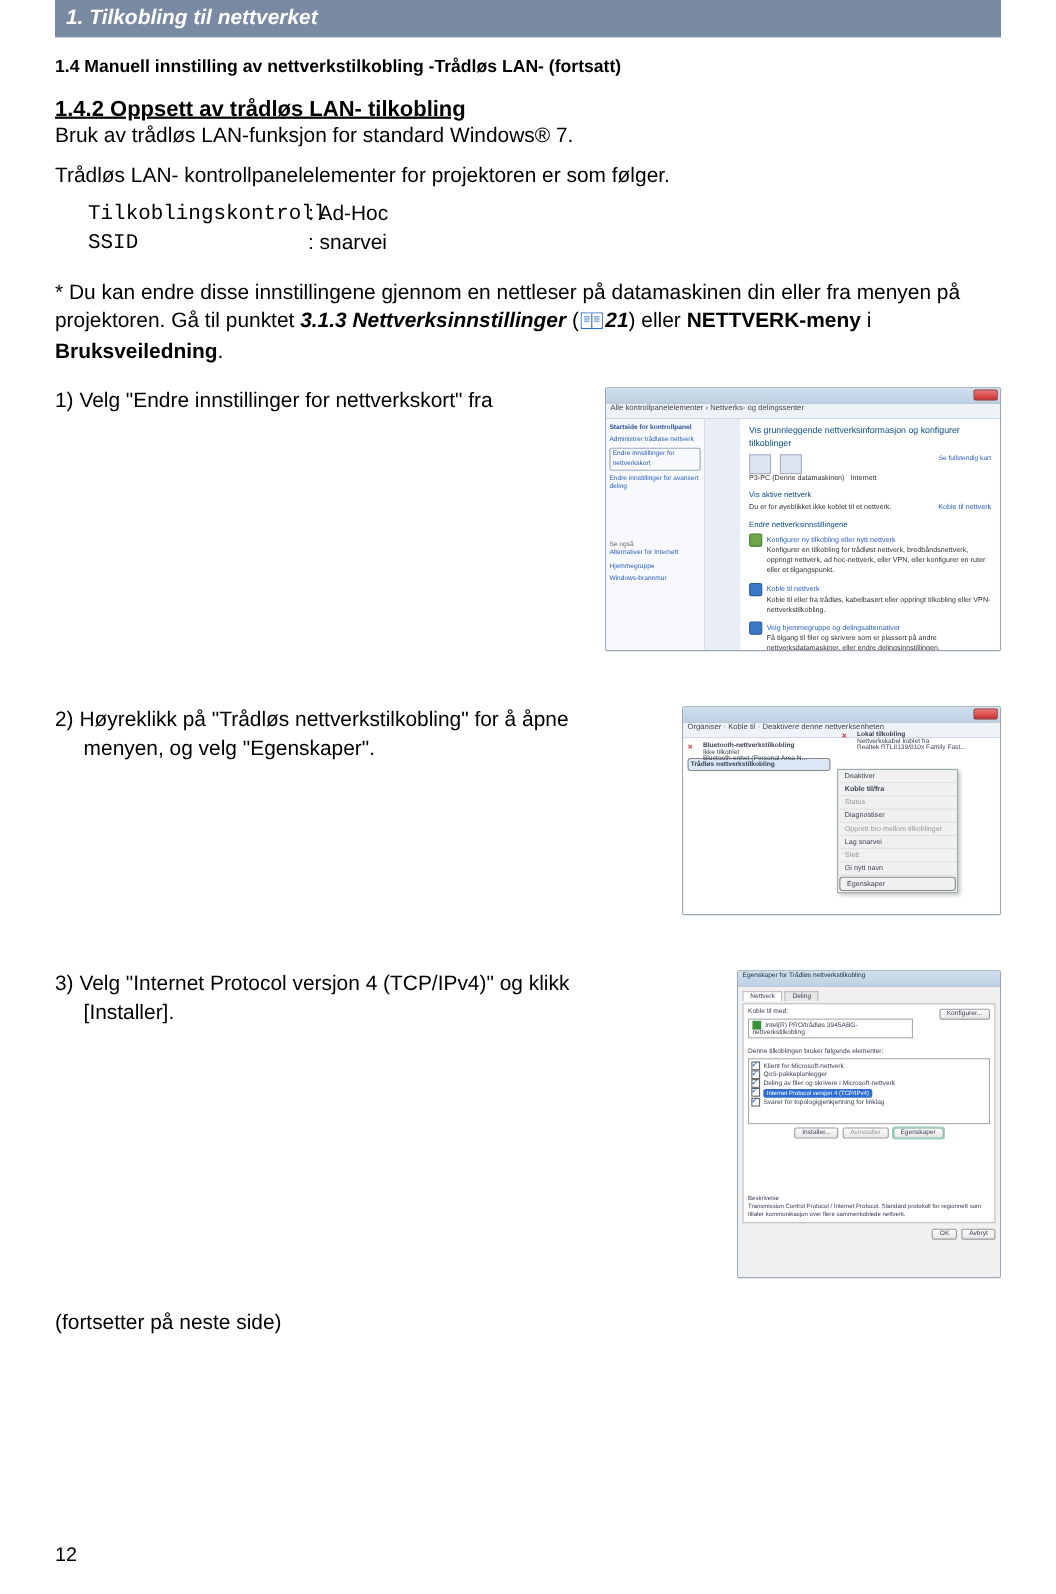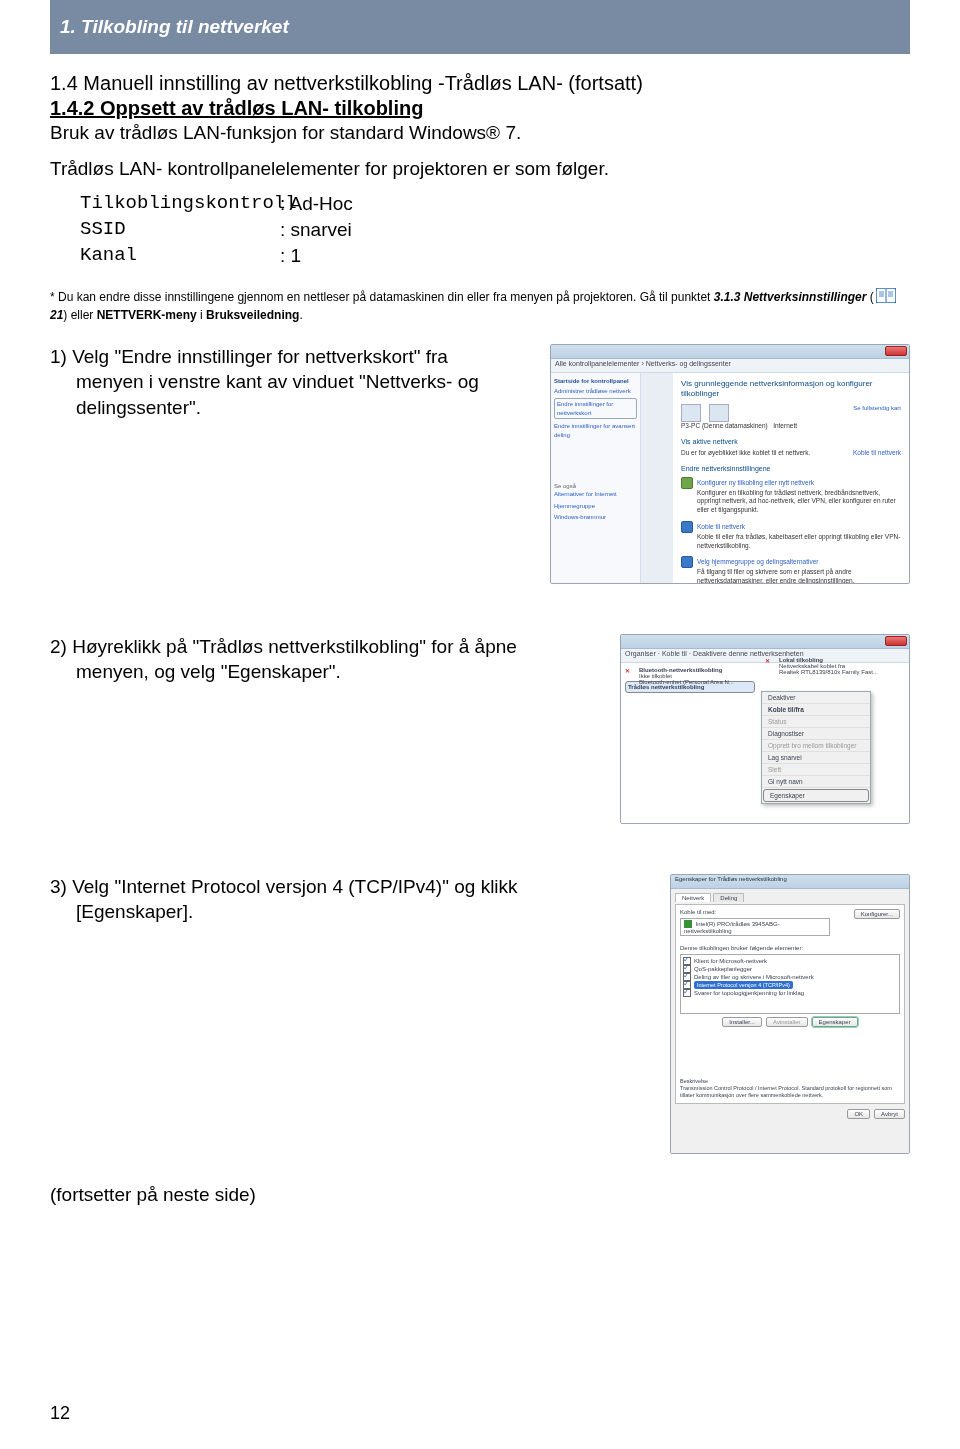--- a/index.html
+++ b/index.html
@@ -10,28 +10,28 @@
     font-family: Arial, Helvetica, sans-serif;
     color: #000;
     position: relative;
     padding: 0 50px;
   }
   .header-bar {
     background: #788ba3;
     color: #fff;
     font-size: 19px;
     font-weight: bold;
-    padding: 16px 10px;
+    padding: 6px 10px;
     margin-bottom: 18px;
     font-style: italic;
   }
   .section-title {
-    font-size: 20px;
-    font-weight: normal;
-    margin-bottom: 2px;
+    font-size: 16px;
+    font-weight: bold;
+    margin-bottom: 18px;
   }
   .sub-section-title {
     font-size: 20px;
     font-weight: bold;
     text-decoration: underline;
   }
   .body-text {
     font-size: 19px;
     line-height: 1.35;
     margin-bottom: 10px;
@@ -39,21 +39,21 @@
   .settings-list {
     margin-left: 30px;
     margin-bottom: 20px;
     font-size: 19px;
     line-height: 1.35;
   }
   .settings-list .row { display: flex; }
   .settings-list .label { width: 200px; font-family: Liberation Mono, monospace; }
   .settings-list .value { }
   .note-text {
-    font-size: 12px;
+    font-size: 19px;
     line-height: 1.35;
     margin-bottom: 20px;
   }
   .bold-ital { font-weight: bold; font-style: italic; }
   .bold { font-weight: bold; }
   .book-icon {
     display: inline-block;
     vertical-align: -2px;
     margin: 0 2px;
   }
@@ -186,38 +186,33 @@
 
 <div class="settings-list">
   <div class="row">
       <span class="label">Tilkoblingskontroll</span>
       <span class="value">: Ad-Hoc</span>
     </div>
   <div class="row">
       <span class="label">SSID</span>
       <span class="value">: snarvei</span>
     </div>
-  <div class="row">
-      <span class="label">Kanal</span>
-      <span class="value">: 1</span>
-    </div>
 </div>
 
 <div class="note-text">
   <span>* Du kan endre disse innstillingene gjennom en nettleser på datamaskinen din eller fra menyen på projektoren. Gå til punktet </span><span class="bold-ital">3.1.3 Nettverksinnstillinger</span><span> (</span><span class="book-icon"><svg width="20" height="15" viewBox="0 0 20 15">
         <rect x="0" y="0" width="20" height="15" rx="2" fill="none" stroke="#2a6cc0" stroke-width="1.5"></rect>
         <path d="M10 1 V14" stroke="#2a6cc0" stroke-width="1"></path>
         <path d="M3 4 H8 M3 6 H8 M3 8 H8 M12 4 H17 M12 6 H17 M12 8 H17" stroke="#2a6cc0" stroke-width="0.8"></path>
       </svg></span><span class="bold-ital">21</span><span>) eller </span><span class="bold">NETTVERK-meny</span><span> i </span><span class="bold">Bruksveiledning</span><span>.</span>
 </div>
 
 <div class="step-block">
   <div class="step-text">
     <span>1) Velg "Endre innstillinger for nettverkskort" fra</span>
-    <span class="indent">menyen i venstre kant av vinduet "Nettverks- og delingssenter".</span>
   </div>
   <div class="shot shot1">
     <div class="win-titlebar">
         <div class="win-close"></div>
       </div>
     <div class="win-toolbar">Alle kontrollpanelelementer  ›  Nettverks- og delingssenter</div>
     <div class="s1-body">
       <div class="s1-side">
         <div class="hdr">Startside for kontrollpanel</div>
         <div class="lnk">Administrer trådløse nettverk</div>
@@ -286,21 +281,21 @@
       <div class="mi dis">Slett</div>
       <div class="mi">Gi nytt navn</div>
       <div class="mi hl">Egenskaper</div>
     </div>
   </div>
 </div>
 
 <div class="step-block" style="margin-bottom:20px;">
   <div class="step-text">
     <span>3) Velg "Internet Protocol versjon 4 (TCP/IPv4)" og klikk</span>
-    <span class="indent">[Egenskaper].</span>
+    <span class="indent">[Installer].</span>
   </div>
   <div class="shot shot3">
     <div class="win-titlebar">
       <span style="font-size:6px; padding-left:4px; color:#234;">Egenskaper for Trådløs nettverkstilkobling</span>
     </div>
     <div class="s3-body">
       <div class="tabrow">
         <div class="tab">Nettverk</div>
         <div class="tab off">Deling</div>
       </div>

